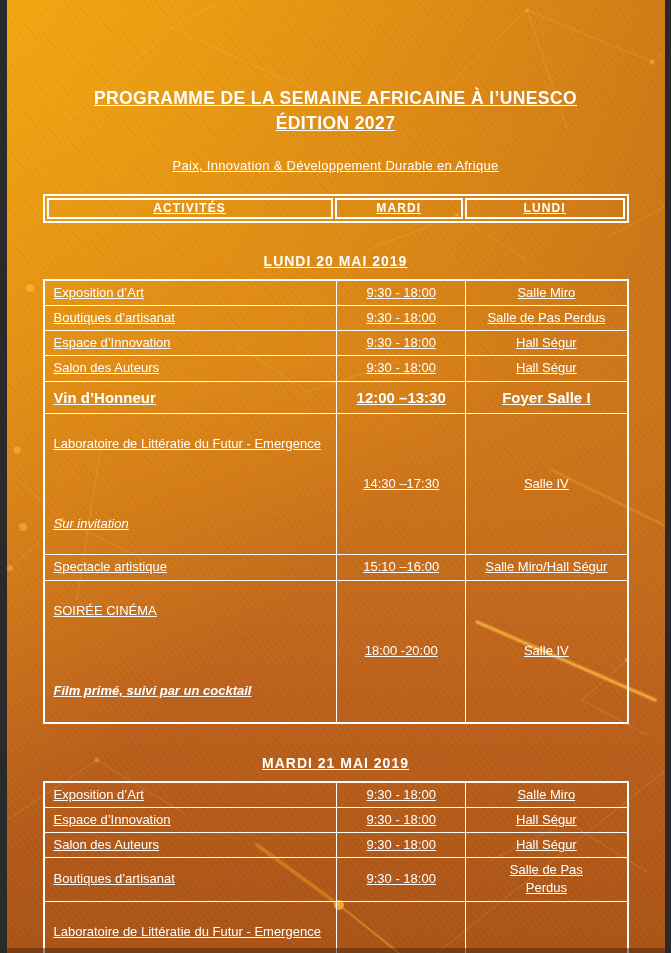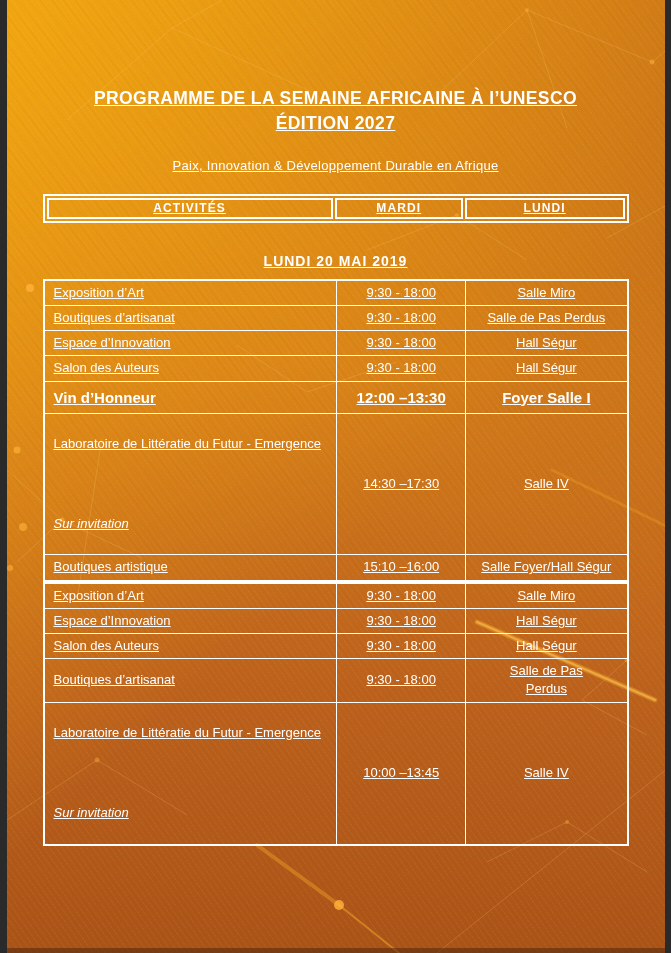--- a/index.html
+++ b/index.html
@@ -148,29 +148,38 @@
           </tr>
           <tr>
             <td class="act">
               <span class="a-title">Laboratoire de Littératie du Futur - Emergence</span>
               <span class="a-sub">Sur invitation</span>
             </td>
             <td class="time">14:30 –17:30</td>
             <td class="room">Salle IV</td>
           </tr>
           <tr>
-            <td class="act"><span class="a-title">Boutiques artistique</span></td>
+            <td class="act"><span class="a-title">Spectacle artistique</span></td>
             <td class="time">15:10 –16:00</td>
-            <td class="room">Salle Foyer/Hall Ségur</td>
+            <td class="room">Salle Miro/Hall Ségur</td>
+          </tr>
+          <tr>
+            <td class="act">
+              <span class="a-title">SOIRÉE CINÉMA</span>
+              <span class="a-sub sub-b">Film primé, suivi par un cocktail</span>
+            </td>
+            <td class="time">18:00 -20:00</td>
+            <td class="room">Salle IV</td>
           </tr>
         </tbody>
       </table>
     </div>
 
     <div class="day day-2">
+      <h2 class="day-title">MARDI 21 MAI 2019</h2>
       <table class="sched">
         <colgroup>
             <col class="w-act">
             <col class="w-time">
             <col class="w-room">
           </colgroup>
         <tbody>
           <tr>
             <td class="act"><span class="a-title">Exposition d’Art</span></td>
             <td class="time">9:30 - 18:00</td>

